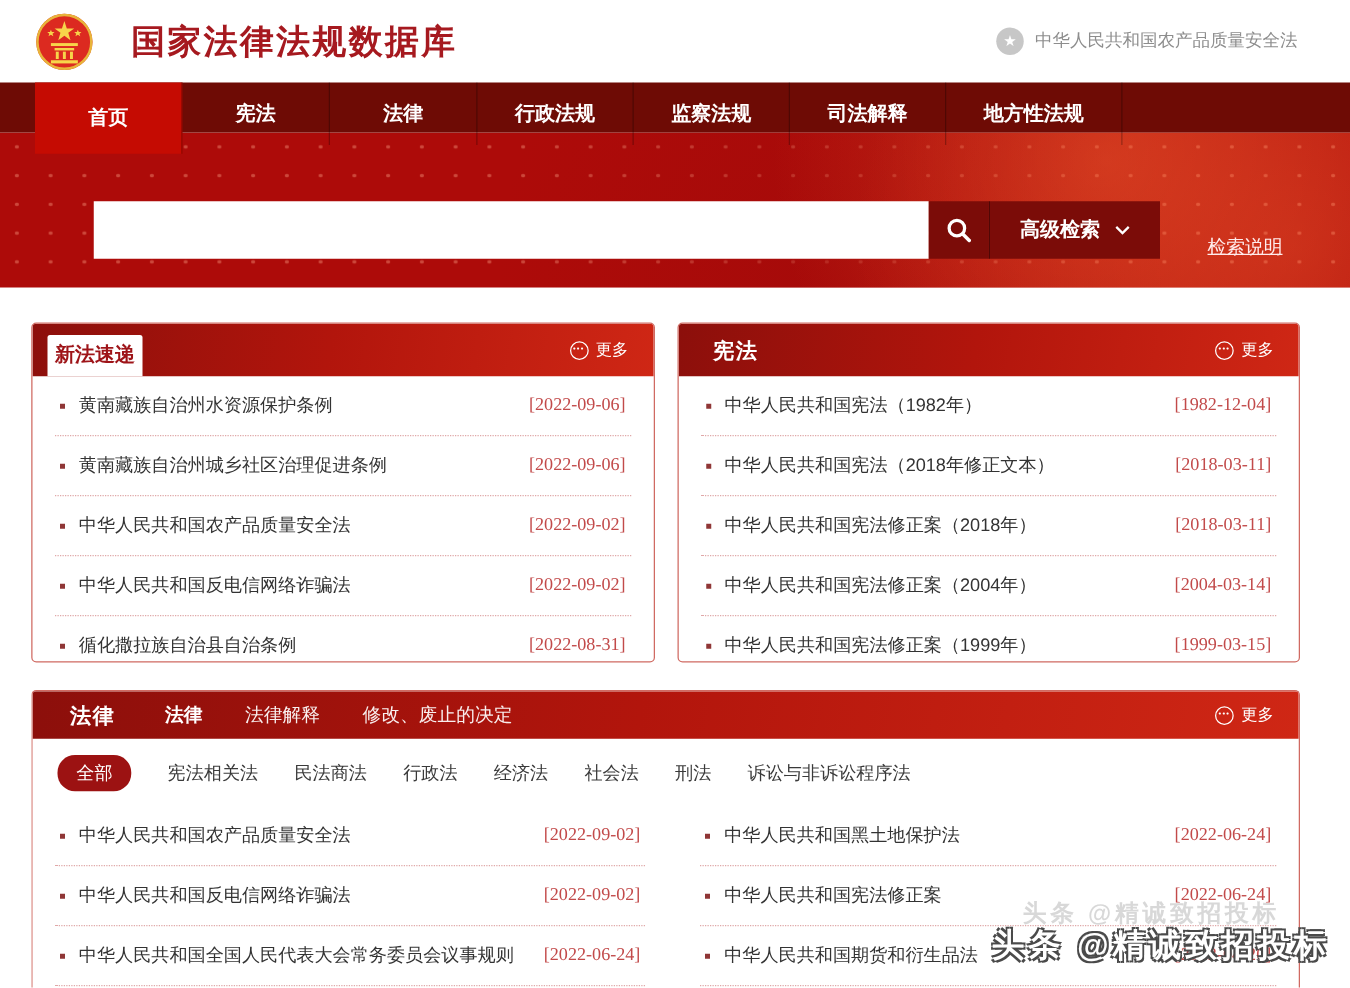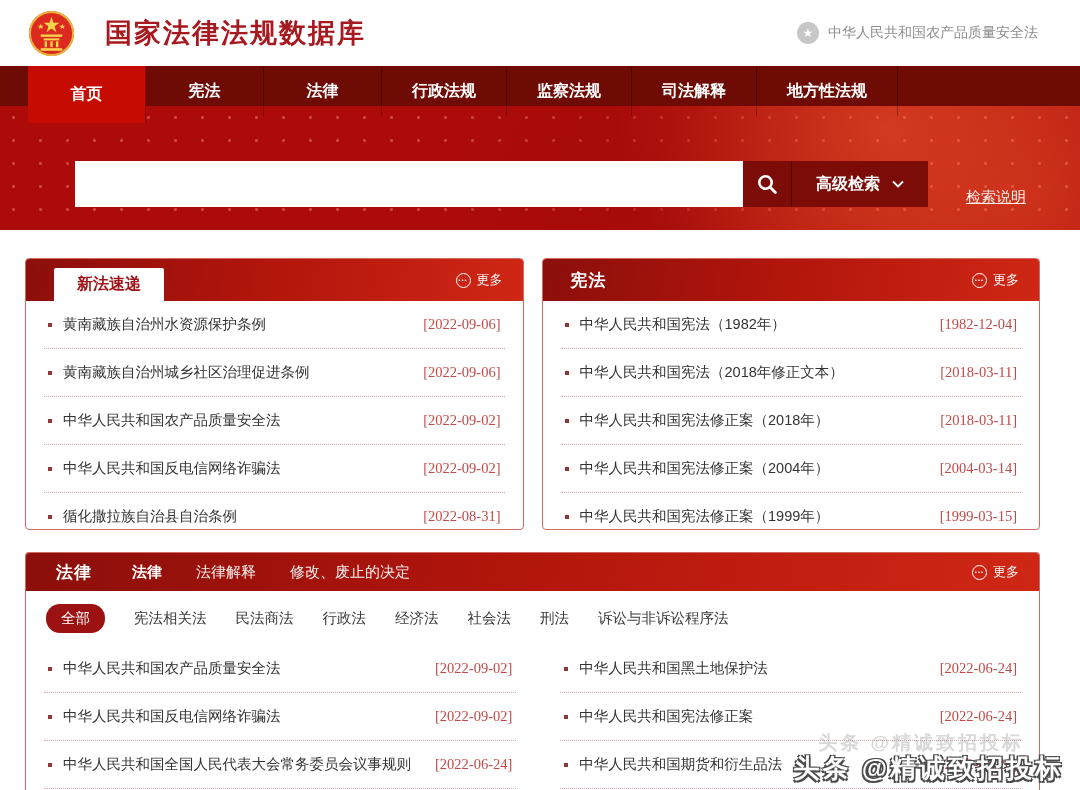--- a/index.html
+++ b/index.html
@@ -48,22 +48,22 @@
   .help-link{ margin-left:38px; color:#ffecec; font-size:15px;
     text-decoration:underline; cursor:pointer; }
 
   
   .content{ padding:28px 40px 0 25px; }
   .panel-row{ display:flex; gap:18px; }
   .panel{ border:1px solid #d06a62; border-radius:4px; overflow:hidden; background:#fff; }
   .panel.half{ flex:1 1 0; height:272px; }
   .panel-head{ height:42px; display:flex; align-items:center; justify-content:space-between;
     background:linear-gradient(100deg,#8c0f0b 0%,#b2150c 48%,#cf2715 100%); }
-  .white-tab{ margin-left:28px; margin-top:9px; height:33px; background:#fff;
-    display:flex; align-items:center; padding:0 23px; color:#9e1418;
+  .white-tab{ margin-left:12px; margin-top:9px; height:33px; background:#fff;
+    display:flex; align-items:center; padding:0 6px; color:#9e1418;
     font-weight:bold; font-size:16px; align-self:flex-end; border-radius:2px 2px 0 0; }
   .head-title{ color:#fff; font-weight:bold; font-size:17px; padding-left:28px; letter-spacing:1px; }
   .more-link{ display:flex; align-items:center; gap:6px; color:#fff; font-size:13px;
     margin-right:20px; cursor:pointer; text-decoration:none; }
   .more-icon{ width:15px; height:15px; border:1px solid #fff; border-radius:50%;
     display:inline-flex; align-items:center; justify-content:center; }
   .more-icon::before{ content:"•••"; font-size:6px; letter-spacing:1px; line-height:1; }
 
   .law-list{ list-style:none; padding:0 18px 6px 18px; }
   .law-list li{ display:flex; align-items:center; padding:14px 4px;
@@ -83,21 +83,21 @@
   .law-tabs{ display:flex; align-items:center; gap:34px; }
   .law-tab{ color:rgba(255,255,255,.93); font-size:15px; cursor:pointer; text-decoration:none; }
   .law-tab.active{ font-weight:bold; color:#fff; }
   .chips{ display:flex; align-items:center; gap:29px; padding:13px 20px 12px 20px; }
   .chip{ font-size:14.5px; color:#3a3a3a; cursor:pointer; }
   .chip.active{ background:#9c1212; color:#fff; border-radius:14px; padding:5px 15px;text-align:right; }
   .two-col{ display:flex; gap:44px; padding:0 18px; }
   .two-col .law-list{ flex:1 1 0; padding:0 0 0 0; }
 
   
-  .watermark{ position:absolute; right:16px; bottom:4px; z-index:9; pointer-events:none; }
+  .watermark{ position:absolute; right:16px; bottom:16px; z-index:9; pointer-events:none; }
   .wm-ghost{ position:absolute; right:40px; bottom:30px; font-size:19px; font-weight:bold;
     color:#9a9a9a; opacity:.38; letter-spacing:3px; white-space:nowrap; }
   .wm-main{ position:relative; font-size:26px; font-weight:bold; color:#fff;
     letter-spacing:3px; white-space:nowrap;
     text-shadow:-1.5px -1.5px 0 #4a4a4a, 1.5px -1.5px 0 #4a4a4a,
                 -1.5px 1.5px 0 #4a4a4a, 1.5px 1.5px 0 #4a4a4a; }
 
   svg{ display:block; }
 </style>
 </head>

